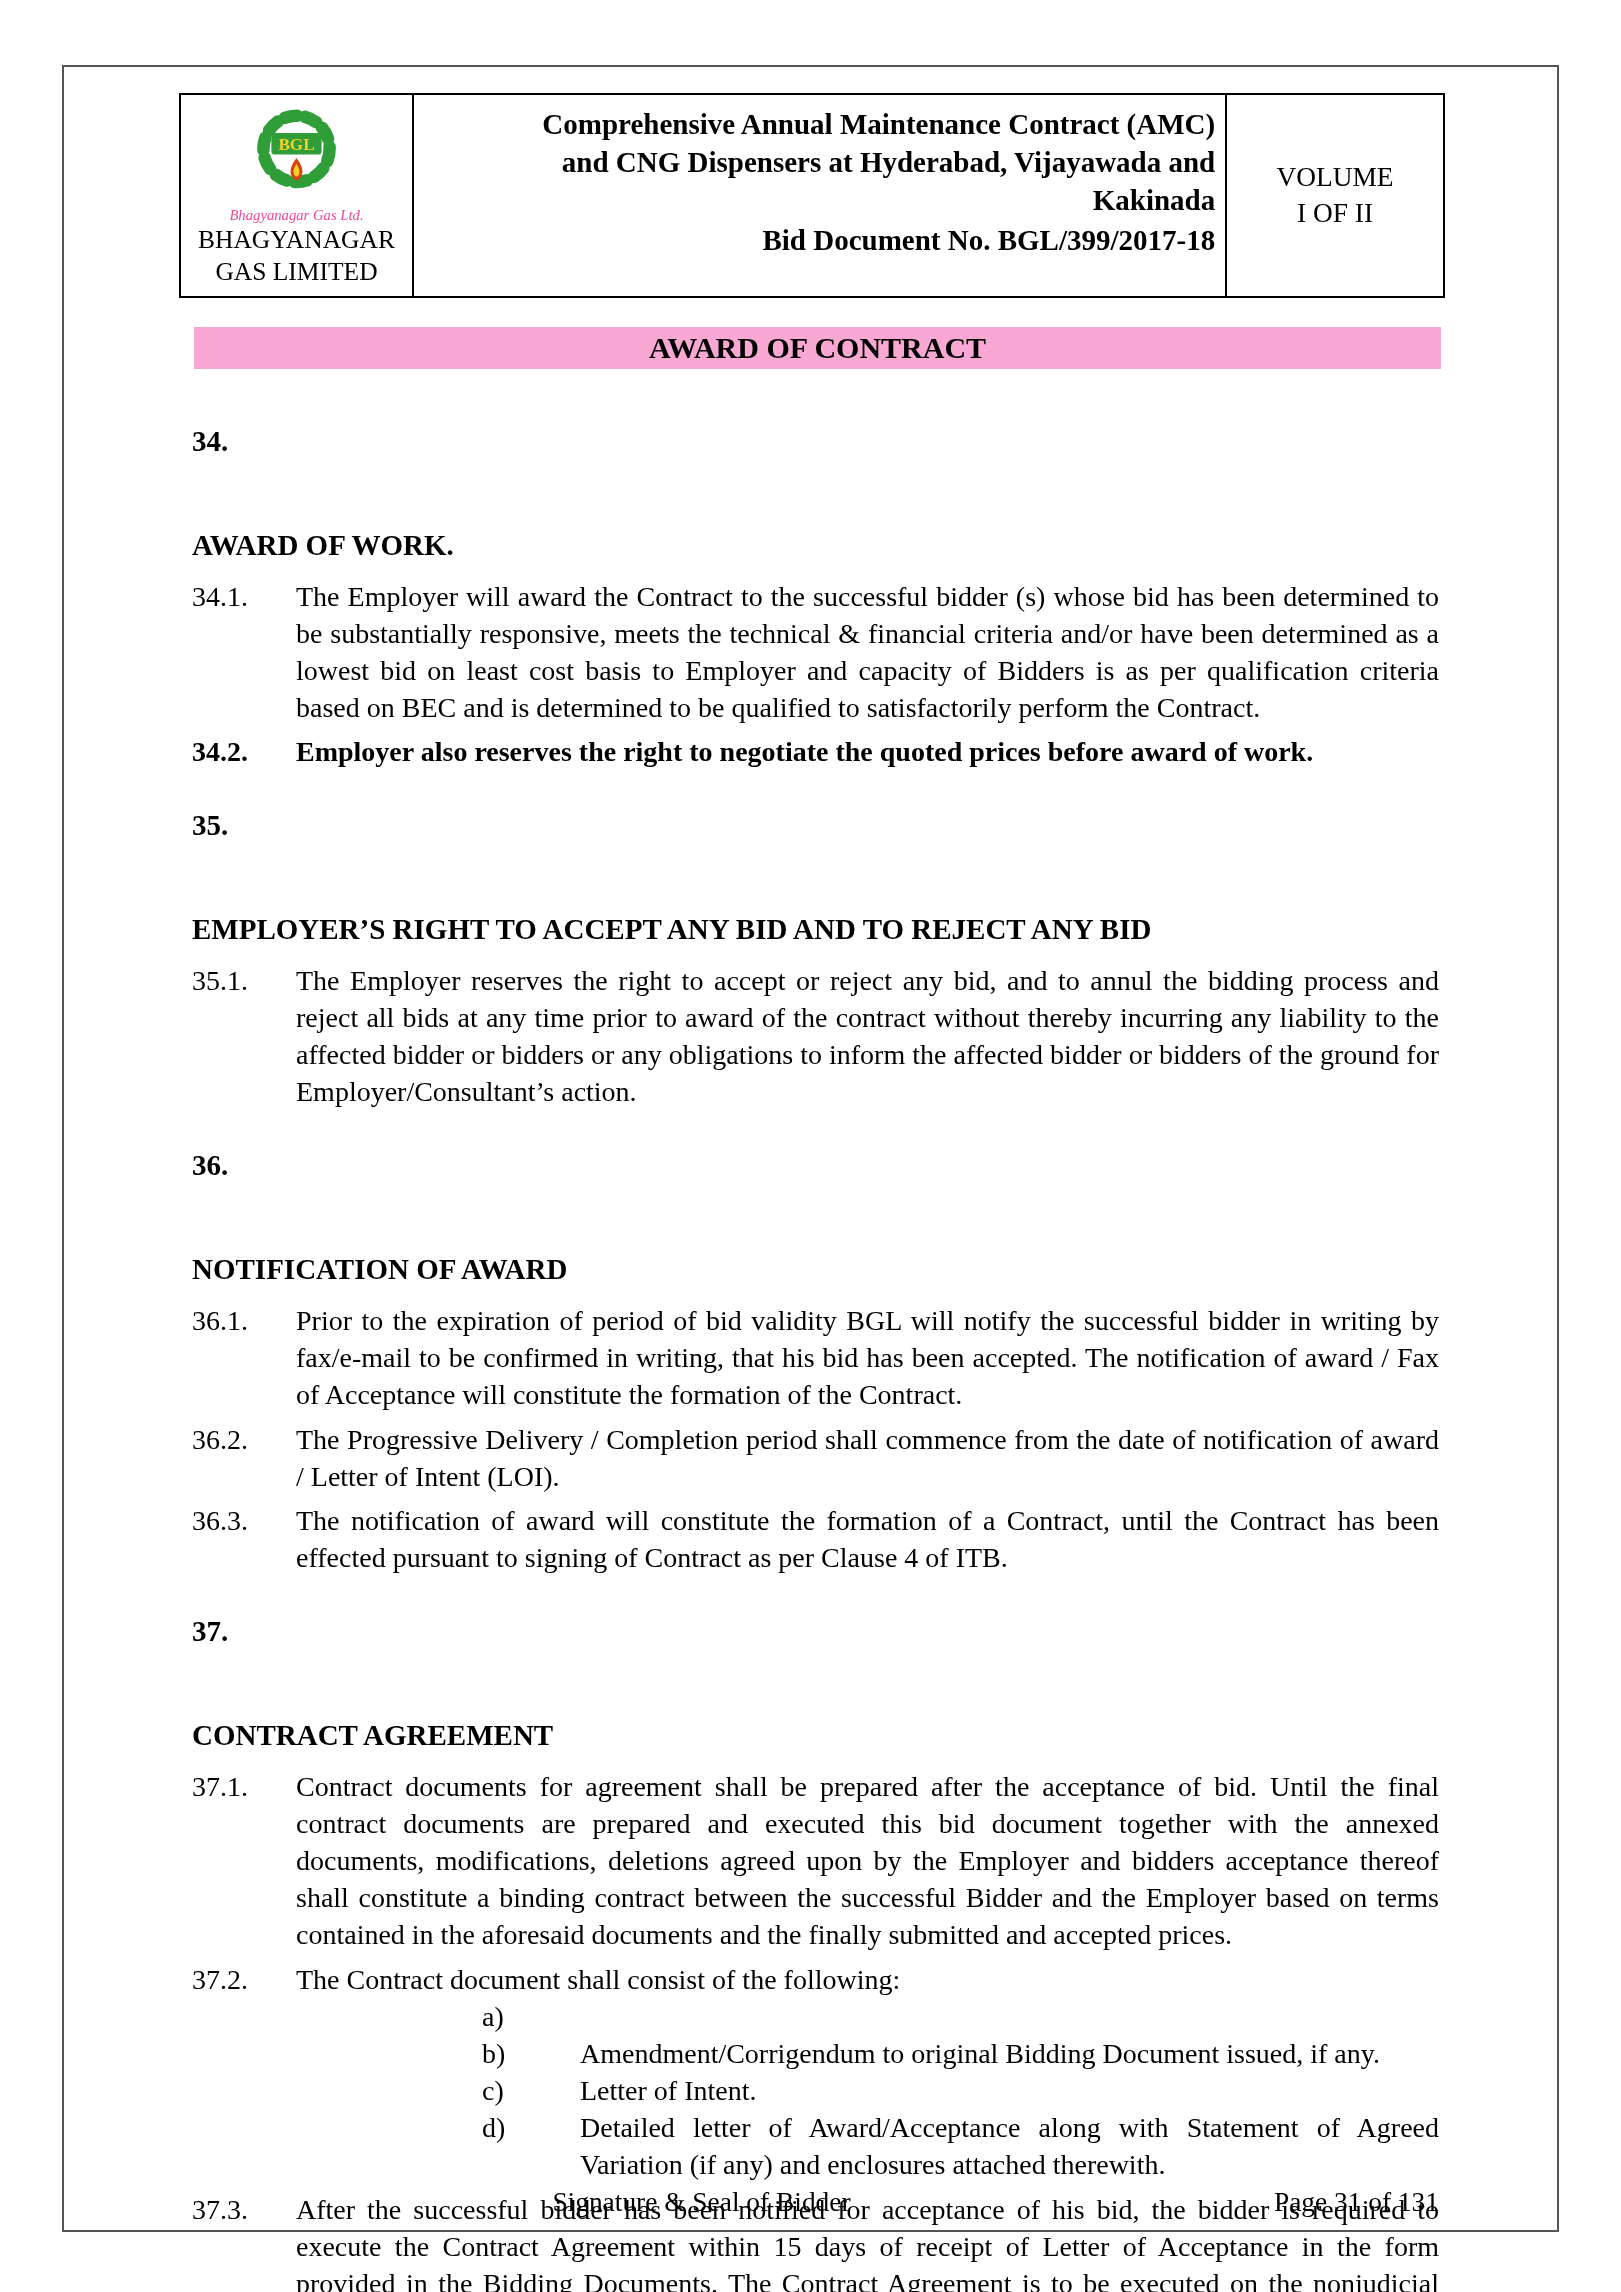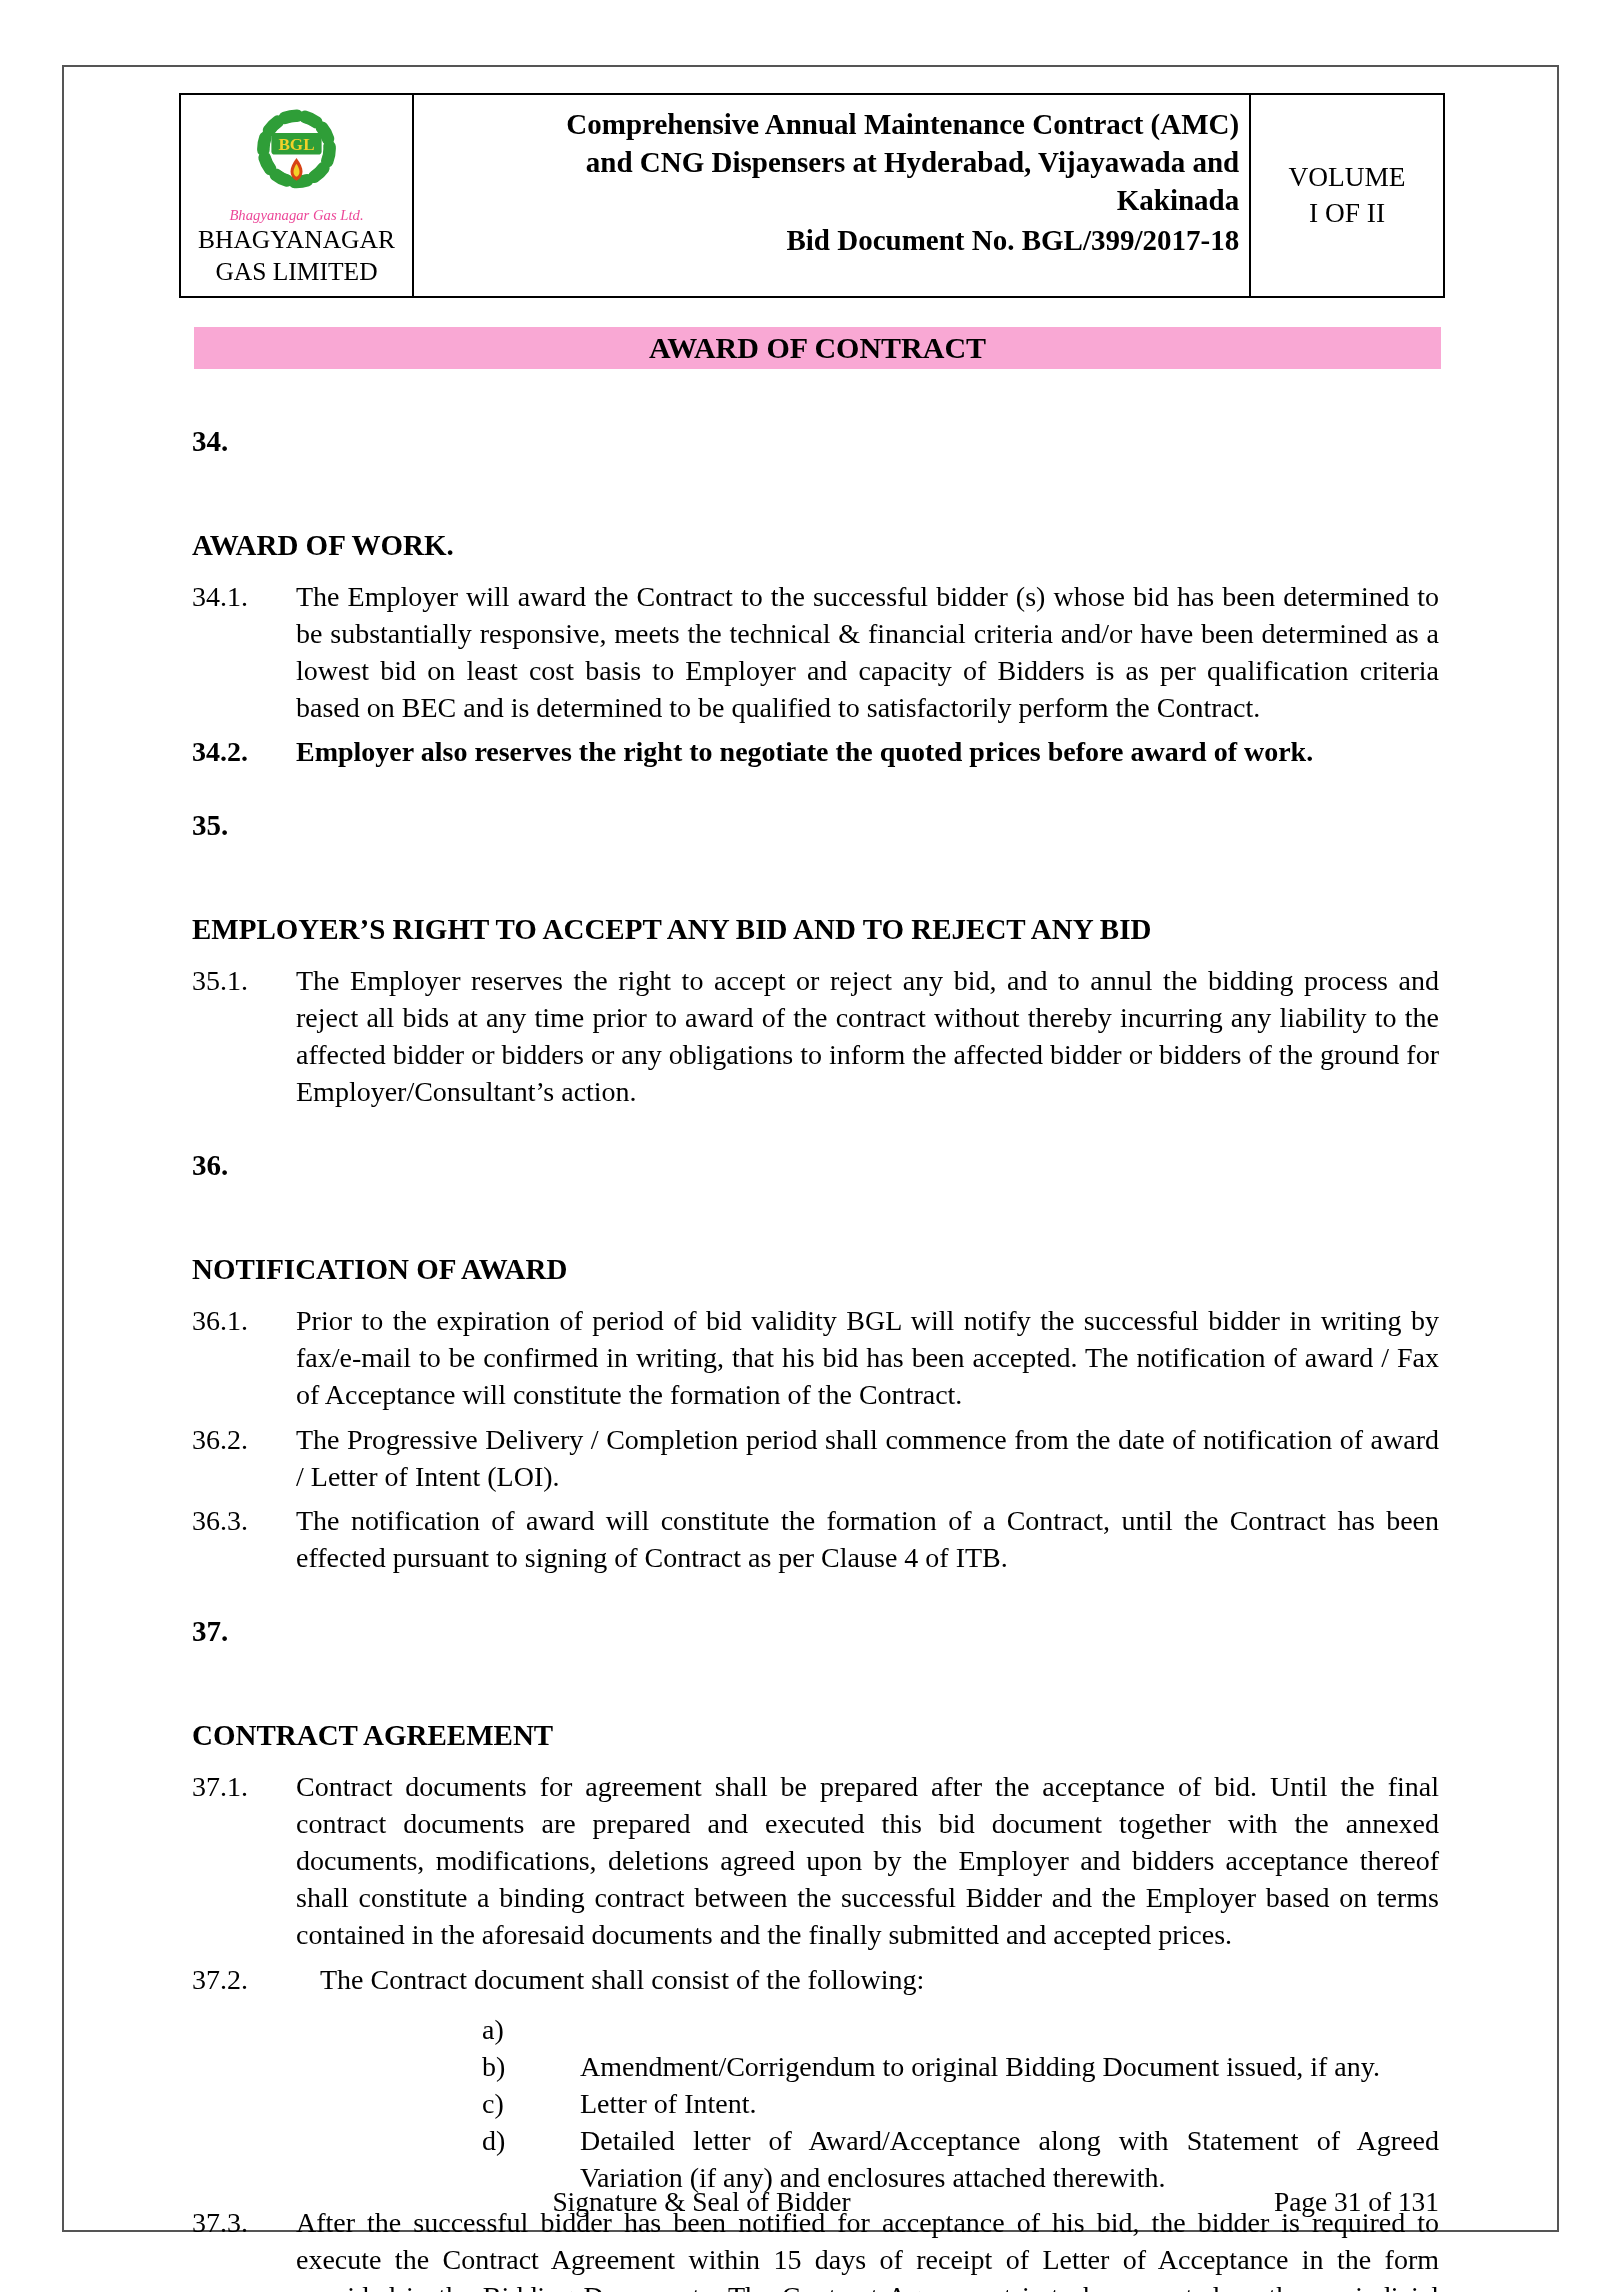--- a/index.html
+++ b/index.html
@@ -20,21 +20,21 @@
     border:2px solid #000; display:flex; background:#fff;
   }
   .h-cell { padding:7.8px 9.8px; }
   .h-left {
     width:233px; border-right:2px solid #000;
     display:flex; flex-direction:column; align-items:center; justify-content:center;
     text-align:center;
   }
   .h-mid { flex:1; border-right:2px solid #000; text-align:right; padding-top:9.8px; padding-bottom:9.8px; }
   .h-right {
-    width:192px; display:flex; flex-direction:column;
+    width:216px; display:flex; flex-direction:column;
     align-items:center; justify-content:center; text-align:right;
   }
   .logo-sub { font-size:14.7px; color:#ec4899; font-style:italic; margin-top:-5.9px; }
   .org-line { font-size:25.5px; line-height:32px; }
   .title-line { font-weight:bold; font-size:29px; line-height:38px; }
   .bid-doc { font-weight:bold; font-size:29px; line-height:38px; margin-top:2px; }
   .vol-line { font-size:27.4px; line-height:36px; }
 
   
   .banner {
@@ -155,21 +155,21 @@
     <div class="clause heading">
       <div class="num">37.</div>
       <div class="btxt">CONTRACT AGREEMENT</div>
     </div>
 
     <div class="clause">
       <div class="num">37.1.</div>
       <div class="btxt">Contract documents for agreement shall be prepared after the acceptance of bid. Until the final contract documents are prepared and executed this bid document together with the annexed documents, modifications, deletions agreed upon by the Employer and bidders acceptance thereof shall constitute a binding contract between the successful Bidder and the Employer based on terms contained in the aforesaid documents and the finally submitted and accepted prices.</div>
     </div>
 
-    <div class="clause" style="margin-bottom:13px;gap:24px;">
+    <div class="clause" style="margin-bottom:0;">
       <div class="num">37.2.</div>
       <div class="btxt">The Contract document shall consist of the following:</div>
     </div>
 
     <div class="sub-list">
       <div class="sub-item">
         <div class="lbl">a)</div>
       </div>
       <div class="sub-item">
         <div class="lbl">b)</div>

